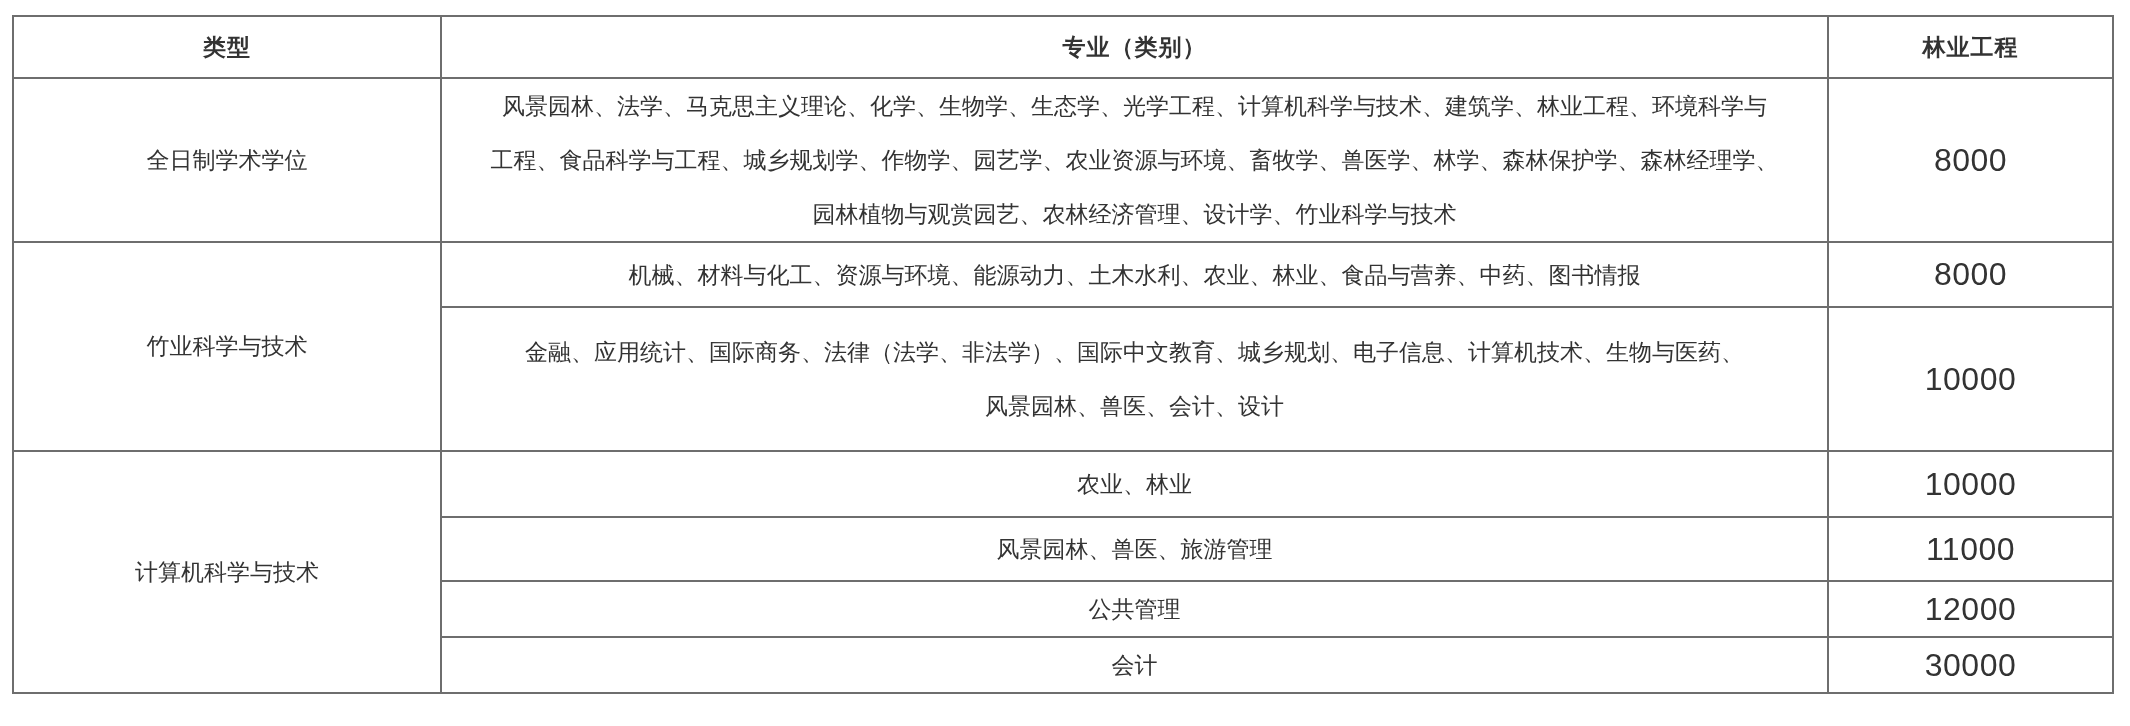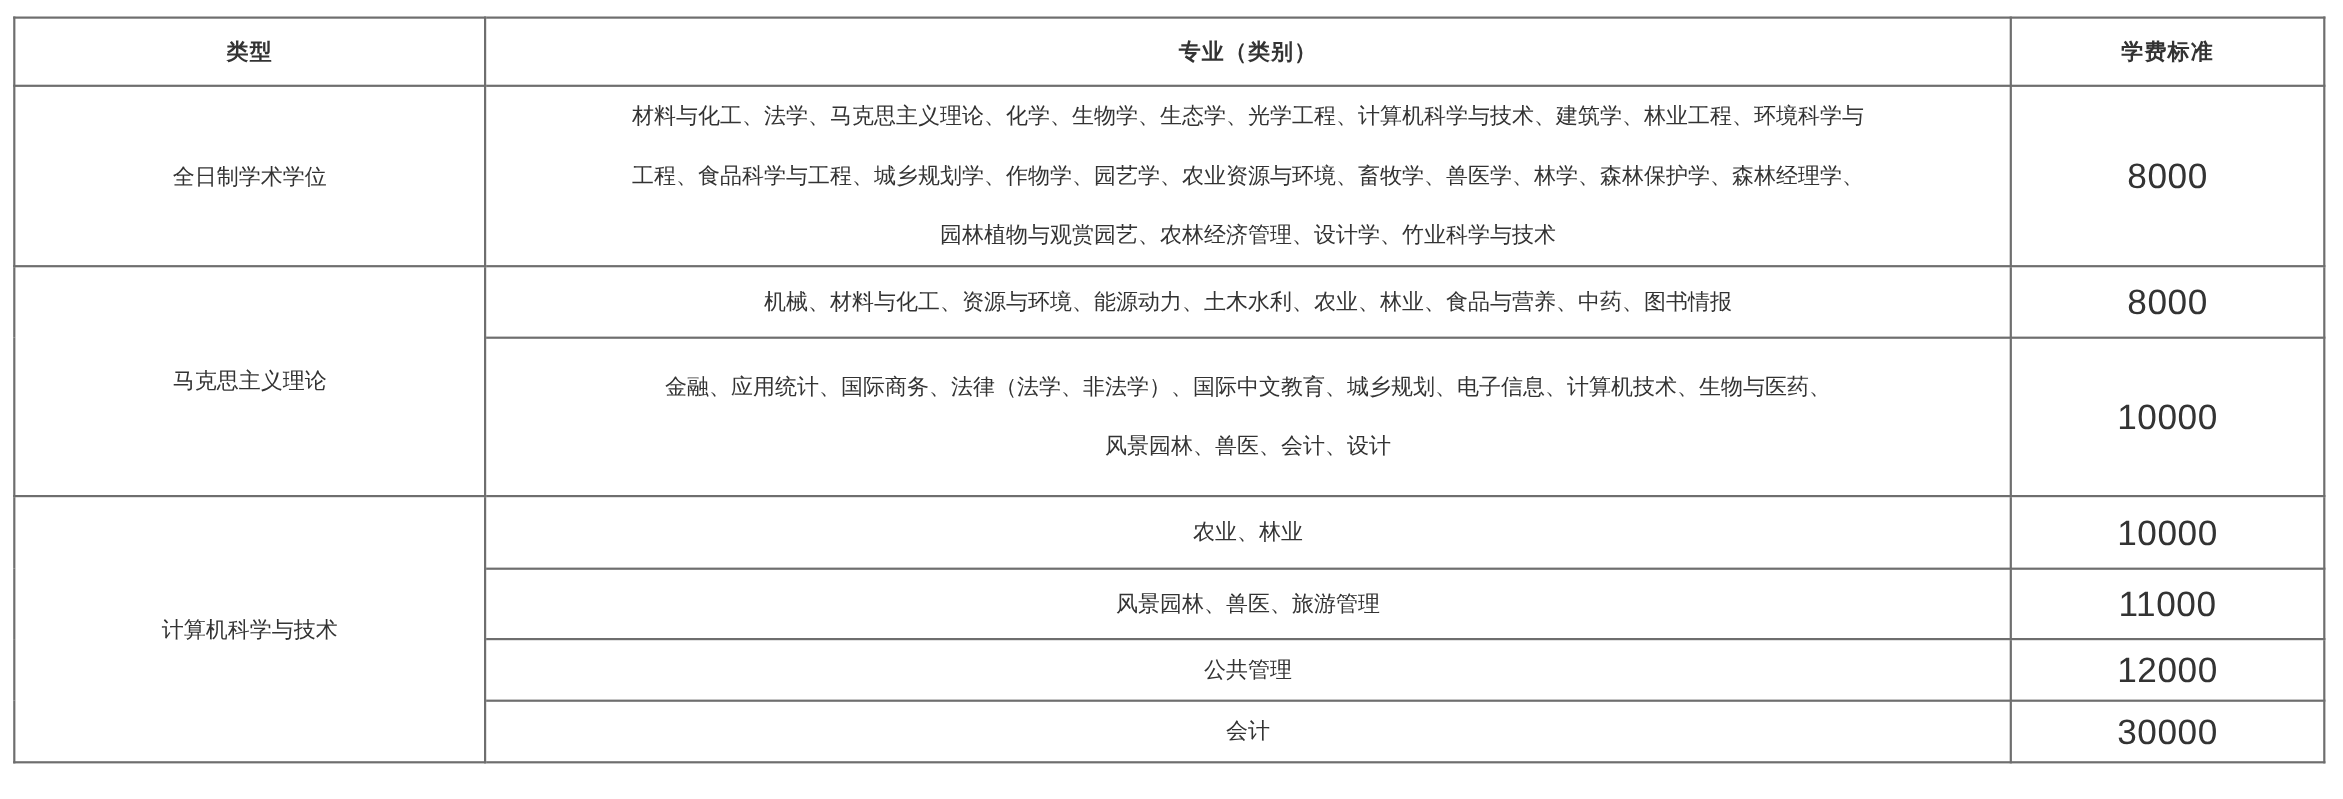--- a/index.html
+++ b/index.html
@@ -22,21 +22,21 @@
     margin: 15px 0 0 12px;
   }
   col.c1 { width: 428px; }
   col.c2 { width: 1387px; }
   col.c3 { width: 285px; }
   th, td {
     border: 2px solid #6e6e6e;
     text-align: center;
     vertical-align: middle;
     color: #333333;
-    font-size: 20px;
+    font-size: 23px;
     padding: 0 10px;
     background: #ffffff;
   }
   th {
     font-weight: 700;
     letter-spacing: 1px;
   }
   td.major-cell .line {
     display: block;
     line-height: 54px;
@@ -62,37 +62,37 @@
   <table class="fee-table">
     <colgroup>
       <col class="c1">
       <col class="c2">
       <col class="c3">
     </colgroup>
     <thead>
       <tr class="row-header">
         <th>类型</th>
         <th>专业（类别）</th>
-        <th>学费标准</th>
+        <th>林业工程</th>
       </tr>
     </thead>
     <tbody>
 
       <tr class="r1">
         <td class="type-cell">全日制学术学位</td>
         <td class="major-cell">
-          <span class="line">材料与化工、法学、马克思主义理论、化学、生物学、生态学、光学工程、计算机科学与技术、建筑学、林业工程、环境科学与</span>
+          <span class="line">风景园林、法学、马克思主义理论、化学、生物学、生态学、光学工程、计算机科学与技术、建筑学、林业工程、环境科学与</span>
           <span class="line">工程、食品科学与工程、城乡规划学、作物学、园艺学、农业资源与环境、畜牧学、兽医学、林学、森林保护学、森林经理学、</span>
           <span class="line">园林植物与观赏园艺、农林经济管理、设计学、竹业科学与技术</span>
         </td>
         <td class="fee-cell">8000</td>
       </tr>
 
       <tr class="r2a">
-        <td class="type-cell" rowspan="2">马克思主义理论</td>
+        <td class="type-cell" rowspan="2">竹业科学与技术</td>
         <td class="major-cell">
           <span class="line">机械、材料与化工、资源与环境、能源动力、土木水利、农业、林业、食品与营养、中药、图书情报</span>
         </td>
         <td class="fee-cell">8000</td>
       </tr>
 
       <tr class="r2b">
         <td class="major-cell">
           <span class="line">金融、应用统计、国际商务、法律（法学、非法学）、国际中文教育、城乡规划、电子信息、计算机技术、生物与医药、</span>
           <span class="line">风景园林、兽医、会计、设计</span>

